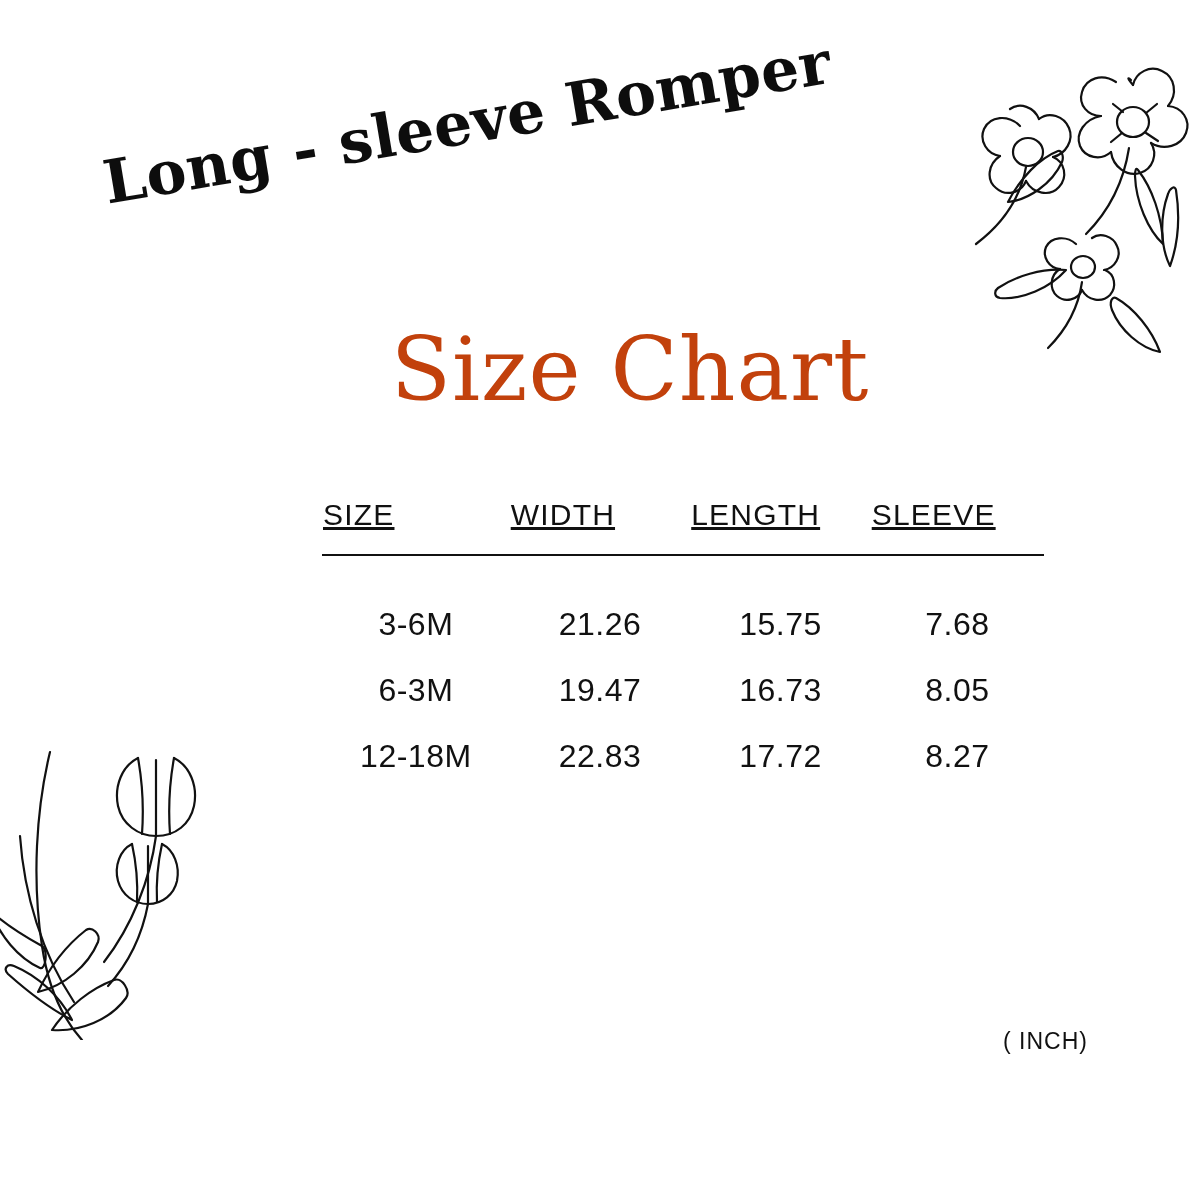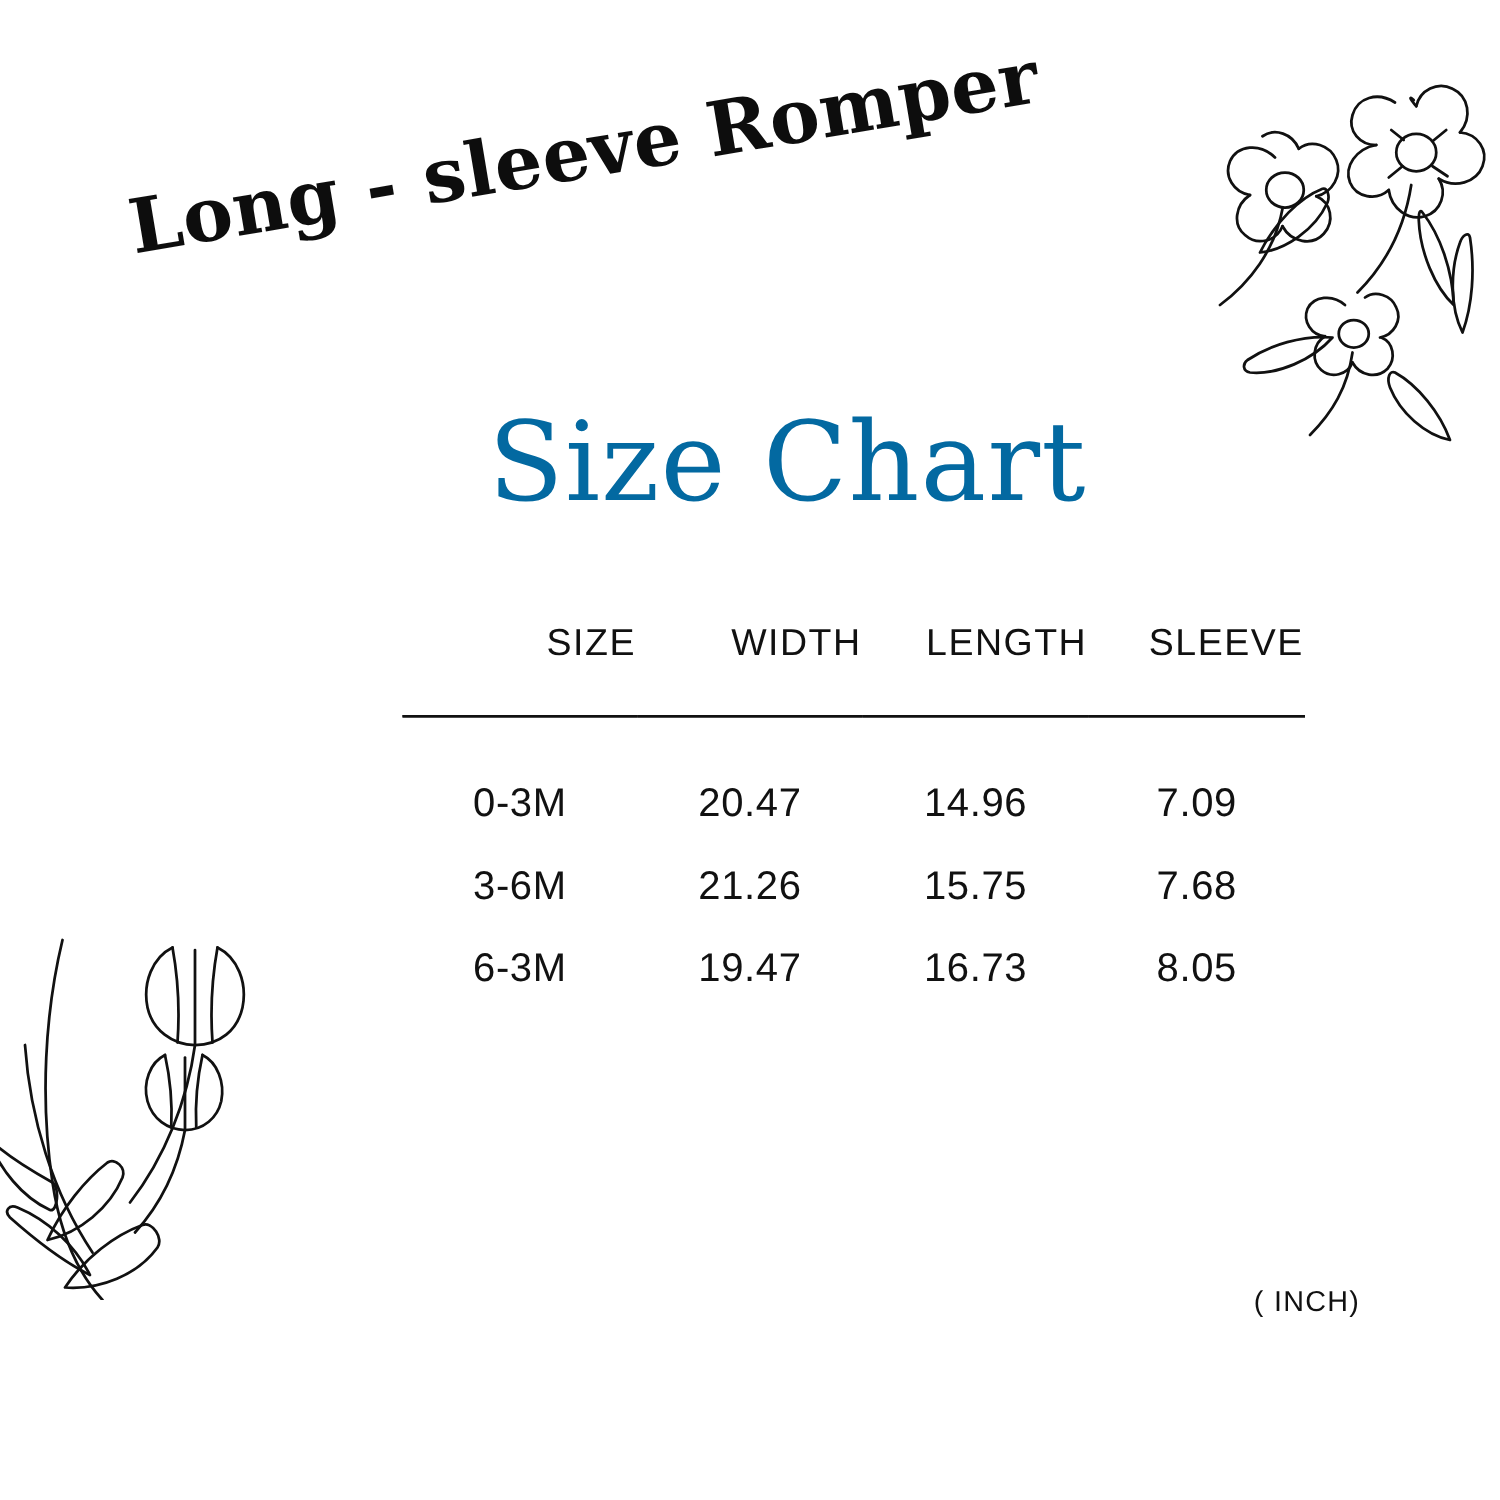--- a/index.html
+++ b/index.html
@@ -57,43 +57,44 @@
   .title-main {
     position: absolute;
     left: 0;
     right: 0;
     top: 318px;
     text-align: center;
     font-family: "DejaVu Serif", serif;
     font-weight: normal;
     font-size: 88px;
     letter-spacing: 1px;
-    color: #0369a1;
+    color: #c2410c;
     padding-left: 60px;
   }
 
   
   .table-wrap {
     position: absolute;
     left: 322px;
     top: 497px;
     width: 722px;
   }
   table.size-chart {
     width: 100%;
     border-collapse: collapse;
     font-family: "Liberation Sans", sans-serif;
   }
   table.size-chart th {
     font-weight: normal;
     font-size: 30px;
     letter-spacing: 1.2px;
     color: #111111;
-    padding-bottom: 40px;
-    text-align: right;
+    padding-bottom: 22px;
+    text-align: left;
+    text-decoration: underline;
   }
   .head-row th {
     border-bottom: 2.5px solid #111111;
   }
   table.size-chart td {
     font-size: 32px;
     color: #111111;
     text-align: center;
     padding: 14.5px 0;
     letter-spacing: 0.5px;
@@ -195,36 +196,36 @@
       <thead>
         <tr class="head-row">
           <th class="col-size">SIZE</th>
           <th class="col-width">WIDTH</th>
           <th class="col-length">LENGTH</th>
           <th class="col-sleeve">SLEEVE</th>
         </tr>
       </thead>
       <tbody>
         <tr>
-          <td>0-3M</td>
-          <td>20.47</td>
-          <td>14.96</td>
-          <td>7.09</td>
-        </tr>
-        <tr>
           <td>3-6M</td>
           <td>21.26</td>
           <td>15.75</td>
           <td>7.68</td>
         </tr>
         <tr>
           <td>6-3M</td>
           <td>19.47</td>
           <td>16.73</td>
           <td>8.05</td>
         </tr>
+        <tr>
+          <td>12-18M</td>
+          <td>22.83</td>
+          <td>17.72</td>
+          <td>8.27</td>
+        </tr>
       </tbody>
     </table>
   </div>
 
   <div class="unit-note">( INCH)</div>
 
 </div>
 
 </body></html>

